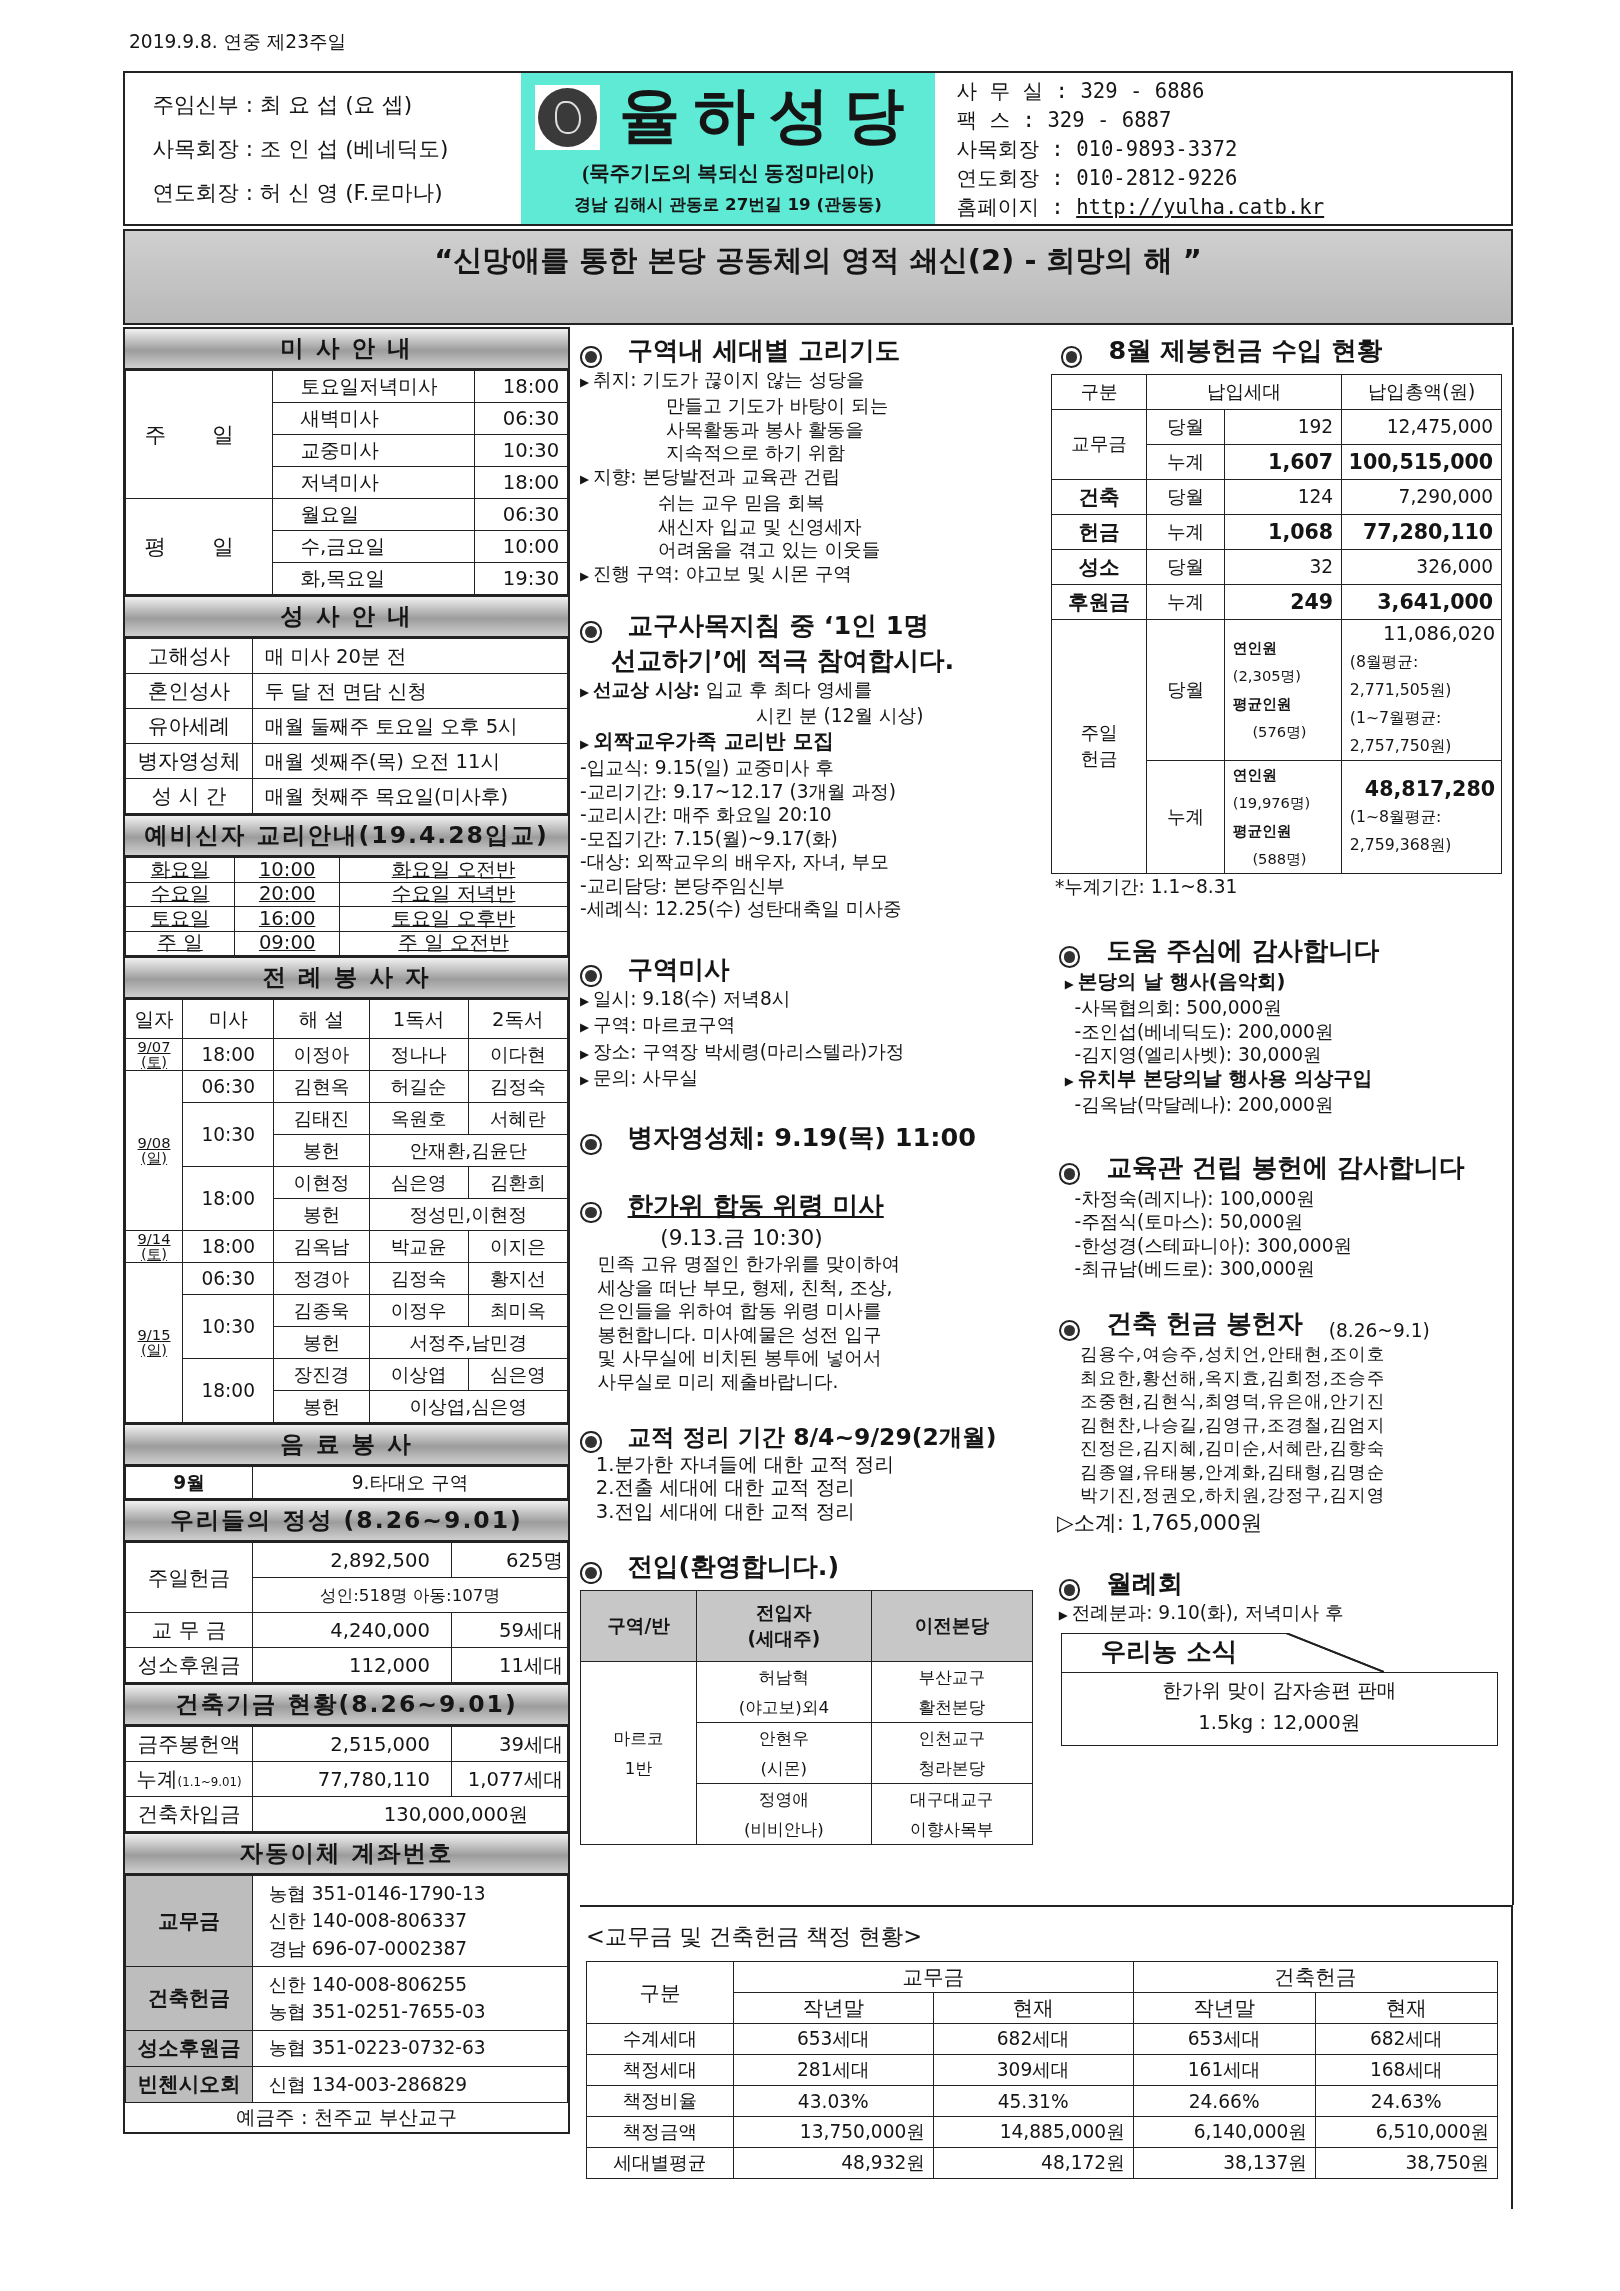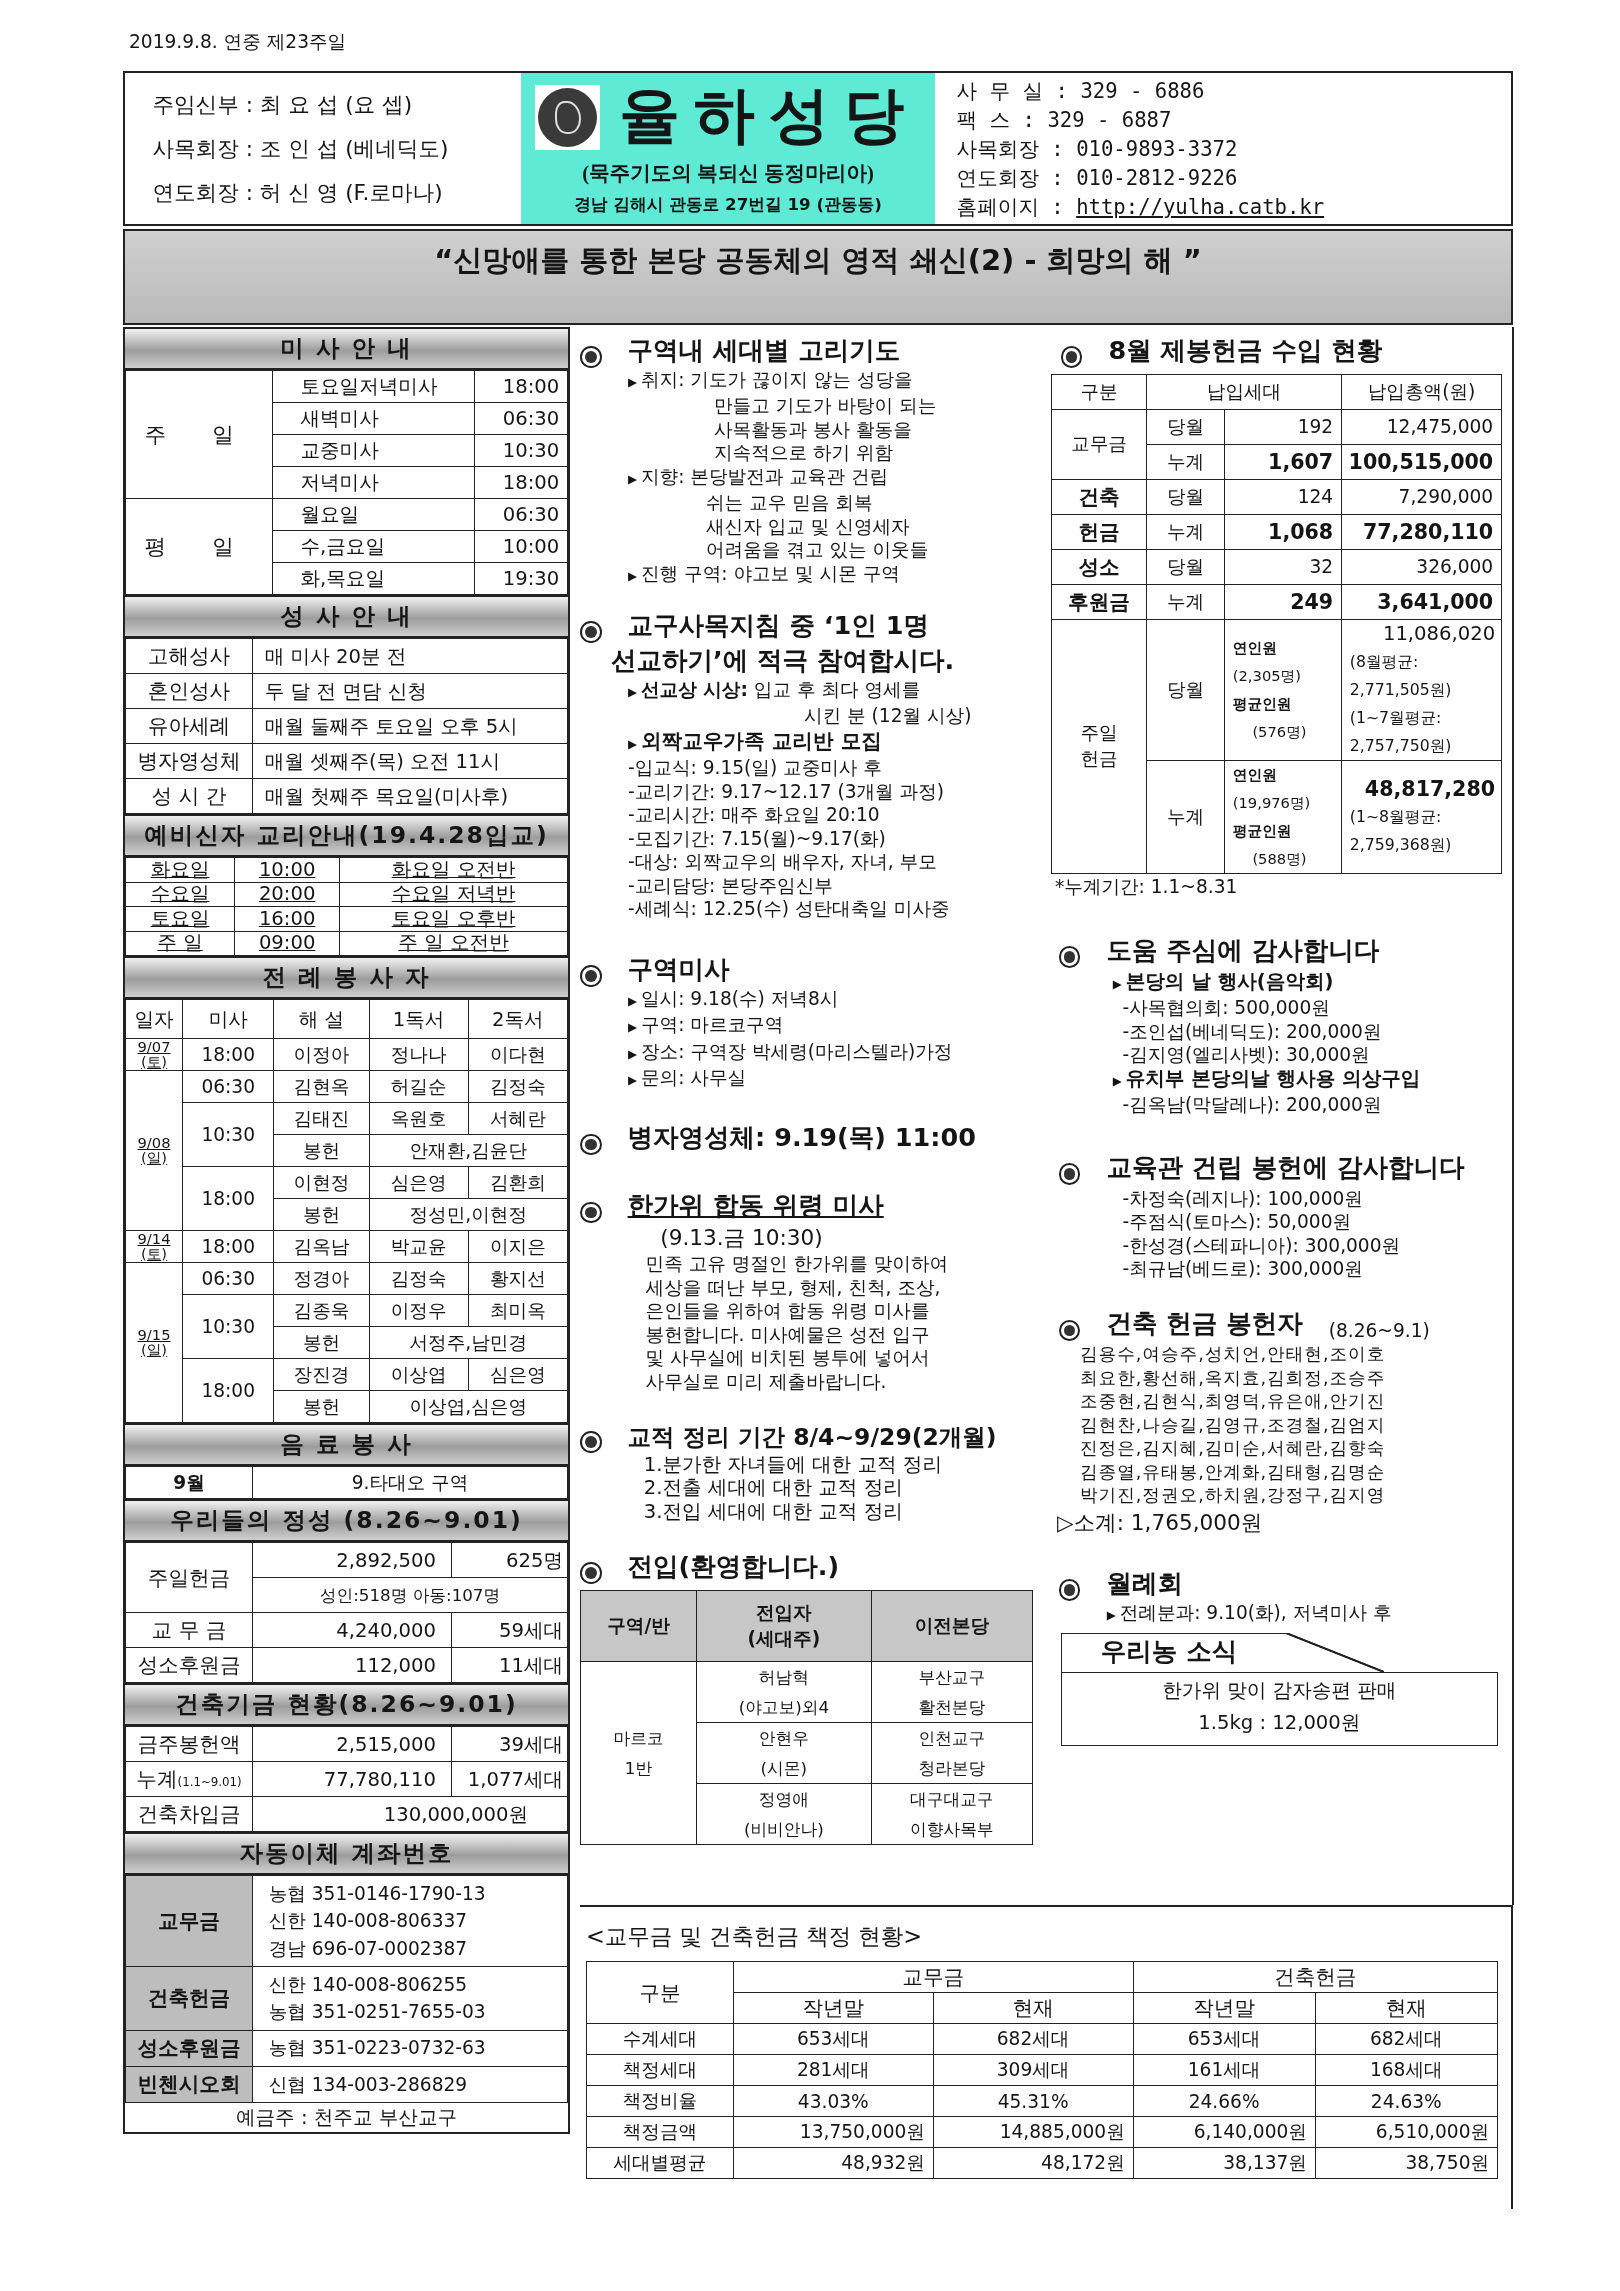--- a/index.html
+++ b/index.html
@@ -34,33 +34,33 @@
   .t-sac td { height: 35px; font-size: 19.6px; }
   .t-sac td:first-child { text-align: center; width: 127px; font-size: 20.6px; }
   .t-sac td:last-child { padding-left: 11.8px; }
   .t-cat td { height: 24.5px; font-size: 19.6px; text-align: center; text-decoration: underline; line-height: 21.6px; }
   .t-lit td, .t-lit th { font-size: 18.6px; text-align: center; height: 32px; }
   .t-lit th { font-size: 19.6px; height: 39px; }
   .t-lit .dt { font-size: 14.7px; line-height: 14.7px; width: 57px; text-decoration: underline; }
   .t-drink td { height: 32px; font-size: 18.6px; text-align: center; }
   .t-off td { height: 35px; font-size: 19.6px; }
   .t-off .lb { text-align: center; width: 127px; font-size: 20.6px; }
-  .t-off .num { text-align: right; padding-right: 15px; }
+  .t-off .num { text-align: right; padding-right: 21px; }
   .t-off .unit { text-align: right; padding-right: 3.9px; width: 116px; }
   .t-off .sm { font-size: 11.8px; }
   .t-acct td { font-size: 18.6px; }
   .t-acct .lb { background: #bdbdbd; text-align: center; width: 127px; font-size: 20.6px; font-weight: bold; }
   .t-acct .ac { padding: 3.9px 0 3.9px 15.7px; line-height: 27.4px; font-family: "DejaVu Sans", sans-serif; }
   .acct-foot { text-align: center; font-size: 19.6px; height: 31px; line-height: 29px; border-bottom: 2px solid #222; }
   
   .midcol { left: 580px; top: 327px; width: 467px; }
   .h-bullet { font-weight: bold; font-size: 25.5px; display: flex; align-items: flex-end; gap: 26px; }
   .radio { width: 21.6px; height: 21.6px; border: 2px solid #222; border-radius: 50%; display: inline-flex; align-items: center; justify-content: center; flex: none; }
   .radio::after { content: ""; width: 11.8px; height: 11.8px; background: #333; border-radius: 50%; }
-  .txt { font-size: 18.6px; line-height: 23.5px; margin-left: 48px; }
+  .txt { font-size: 18.6px; line-height: 23.5px; }
   .tri { font-size: 11.8px; margin-right: 3.9px; }
   .ind1 { padding-left: 86px; }
   .ind2 { padding-left: 78px; }
   .bold { font-weight: bold; }
   .u { text-decoration: underline; }
   .t-trans td, .t-trans th { text-align: center; font-size: 16.7px; }
   .t-trans th { background: #c7c7c7; font-weight: bold; font-size: 18.6px; height: 71px; }
   .t-trans td { line-height: 30px; }
   
   .rightcol { left: 1051px; top: 327px; width: 463px; border-right: 2.9px solid #222; height: 1578px; }

